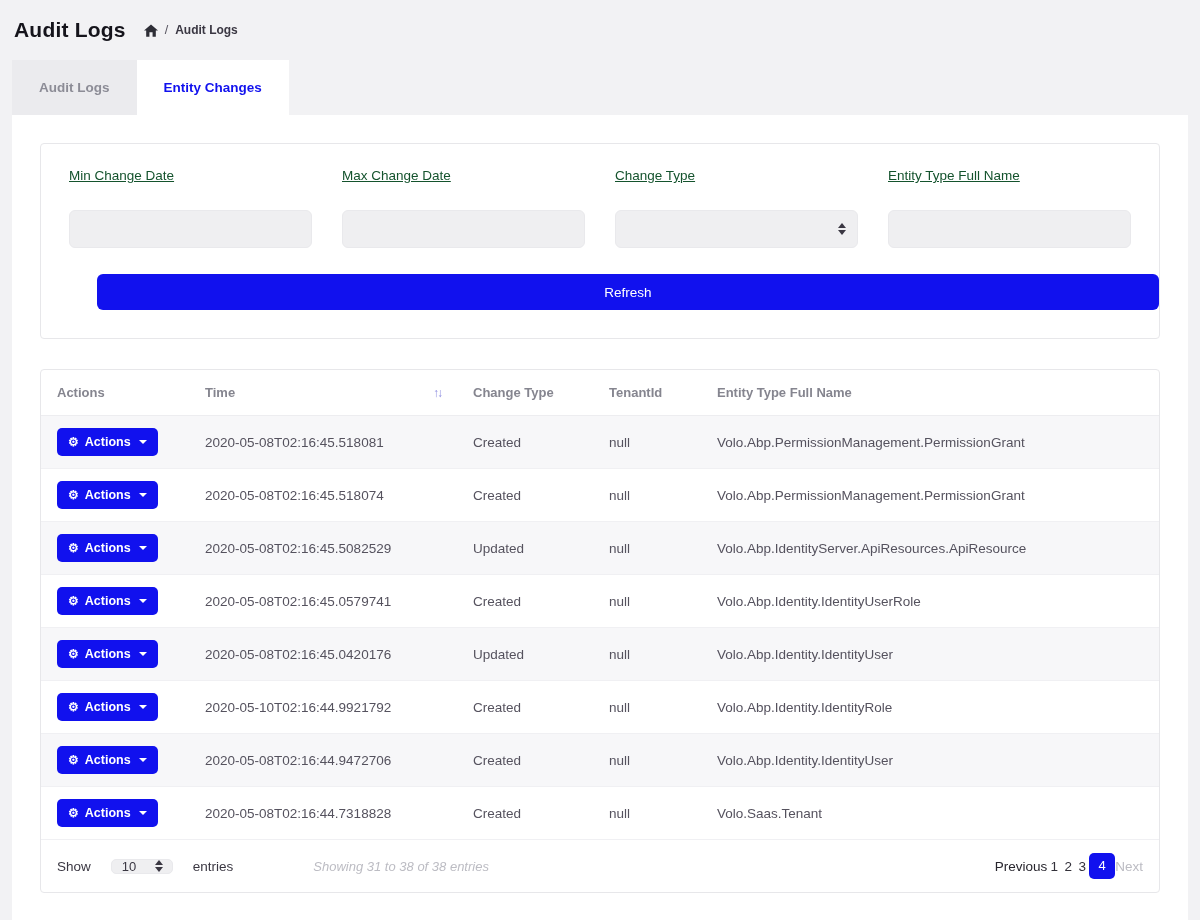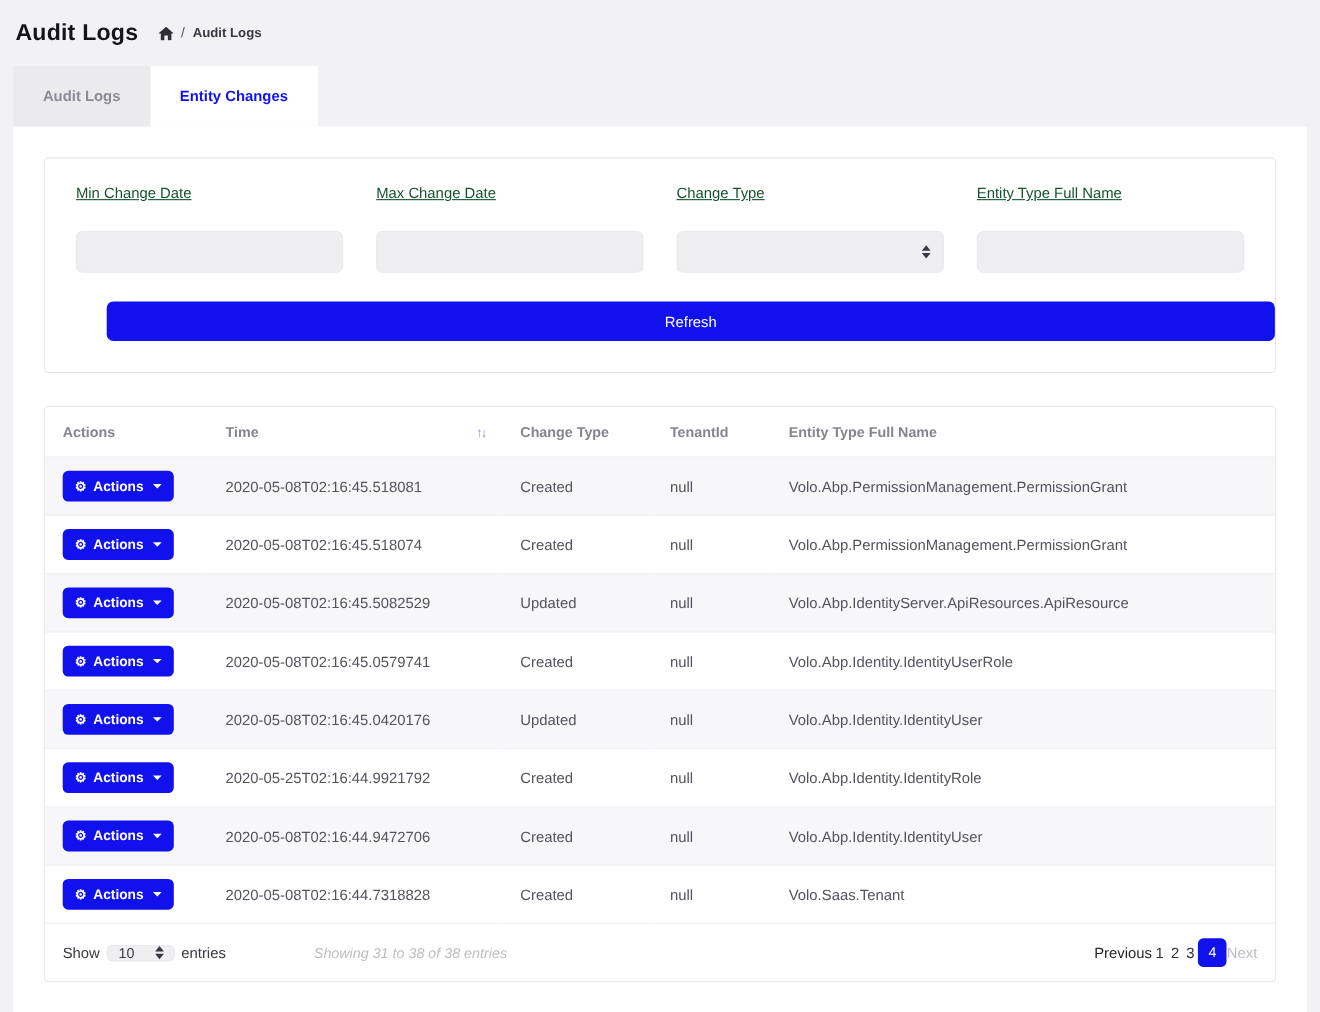--- a/index.html
+++ b/index.html
@@ -98,21 +98,21 @@
     width:0; height:0; border-left:4px solid transparent;
     border-right:4px solid transparent; border-top:4px solid #fff;
     margin-left:2px;
   }
 
   
   .table-footer {
     display:flex; align-items:center;
     padding:13px 16px;
   }
-  .page-size-group { display:flex; gap:6px; font-size:13.5px; color:#3a3742; }
+  .page-size-group { display:flex; gap:20px; font-size:13.5px; color:#3a3742; }
   .page-size-select {
     position:relative; width:62px; height:15px; background:#efeff1;
     border:1px solid #e9e9ec; border-radius:5px;
     display:flex; align-items:center; padding:0 10px;
     font-size:13px; color:#3a3742; cursor:pointer;
   }
   .page-size-select .select-arrows { right:9px; }
   .summary { margin-left:80px; font-size:13px; color:#bcbcc3;font-style:italic; }
   .pagination { margin-left:auto; display:flex; align-items:center; gap:0; font-size:13.5px; }
   .page-link { color:#28262e; cursor:pointer; }
@@ -245,21 +245,21 @@
           <td>Updated</td>
           <td>null</td>
           <td>Volo.Abp.Identity.IdentityUser</td>
         </tr>
         <tr>
           <td><button class="actions-btn">
                 <span class="gear">⚙</span>
                 <span>Actions</span>
                 <span class="caret"></span>
               </button></td>
-          <td>2020-05-25T02:16:44.9921792</td>
+          <td>2020-05-10T02:16:44.9921792</td>
           <td>Created</td>
           <td>null</td>
           <td>Volo.Abp.Identity.IdentityRole</td>
         </tr>
         <tr>
           <td><button class="actions-btn">
                 <span class="gear">⚙</span>
                 <span>Actions</span>
                 <span class="caret"></span>
               </button></td>

